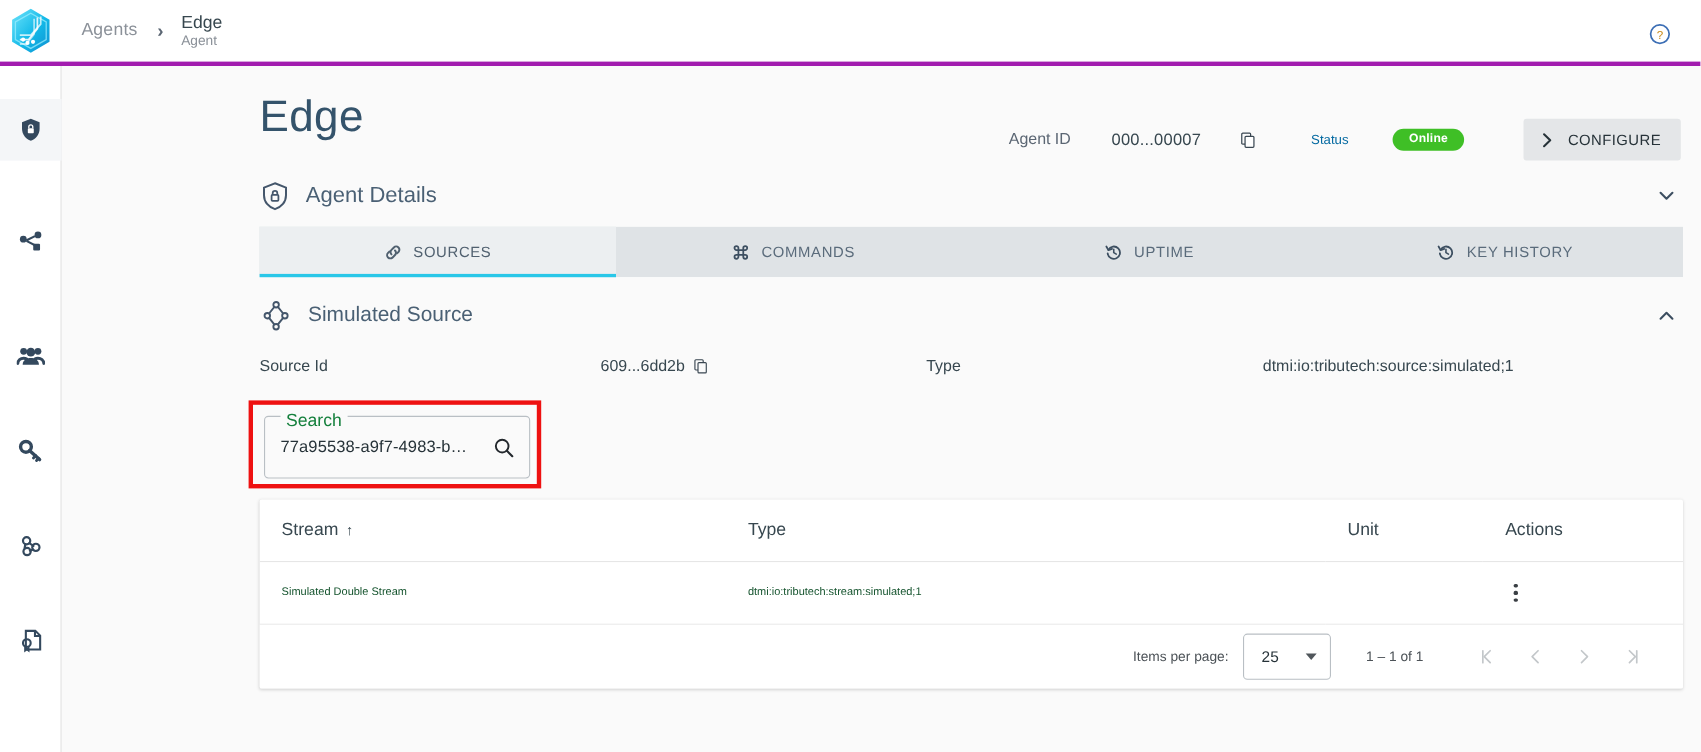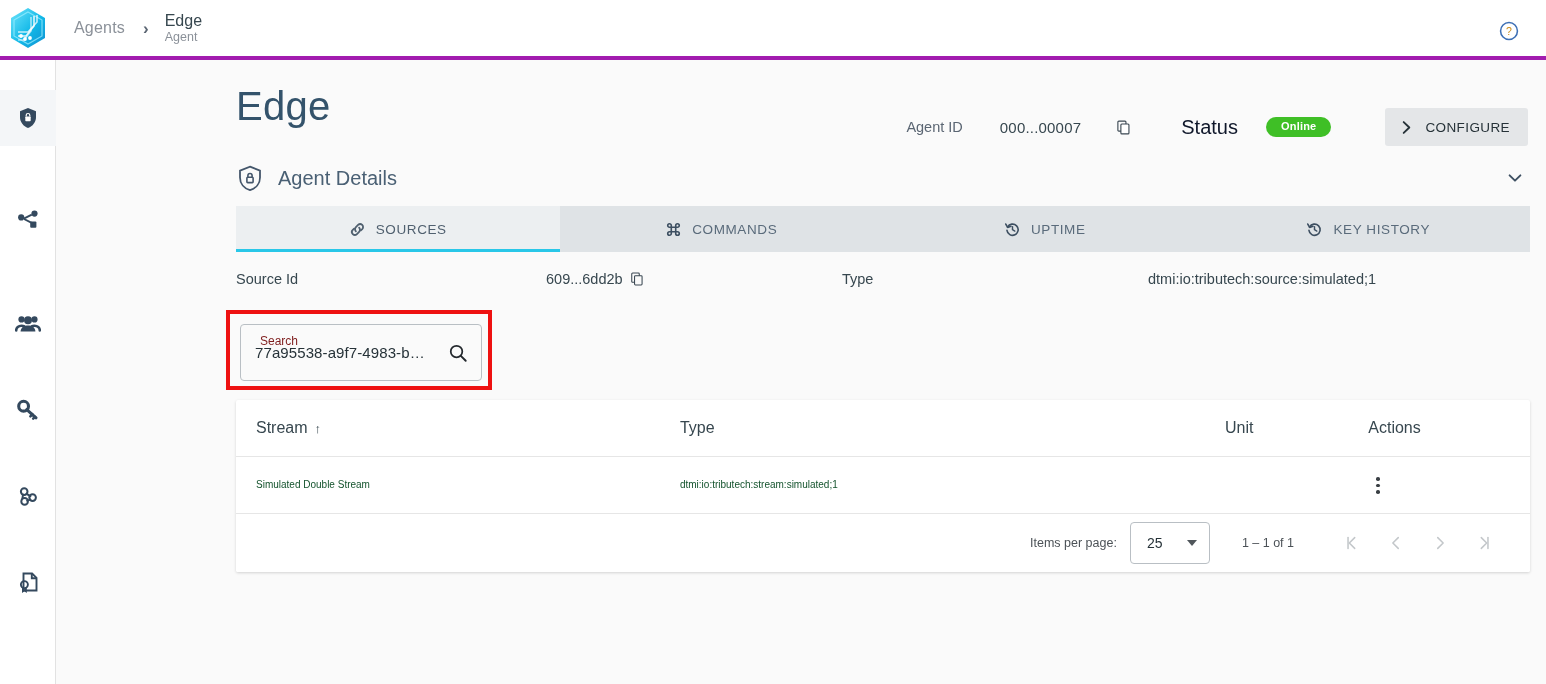--- a/index.html
+++ b/index.html
@@ -103,21 +103,21 @@
     position: absolute;
     right: 2px; top: 48px;
     display: flex; align-items: center; gap: 28px;
   }
   .meta-label { font-size: 14.5px; color: #5b6673; margin-right: 9px; }
   .meta-value { font-size: 15px; color: #37474f; letter-spacing: .2px; }
   .copy-icon {
     margin-left: 7px; margin-right: 22px;
     cursor: pointer; display: inline-flex; align-items: center;
   }
-  .status-label { font-size: 20px; color: #0f172a; }
+  .status-label { font-size: 12px; color: #0369a1; margin-right: 12px; }
   .badge {
     background: #3fbf26;
     color: #ffffff;
     font-size: 11px;
     font-weight: bold;
     border-radius: 11px;
     padding: 4px 15px 5px;
     letter-spacing: .2px;
     line-height: 1;
   }
@@ -236,25 +236,25 @@
     left: 4px; top: 12px;
     width: 242px; height: 57px;
     border: 1px solid #b9bfc4;
     border-radius: 4px;
     background: #fafafa;
     display: flex; align-items: center;
     padding: 0 12px 0 14px;
   }
   .search-legend {
     position: absolute;
-    left: 14px; top: 16px;
+    left: 14px; top: 4px;
     background: #fafafa;
     padding: 0 5px;
-    font-size: 12px;
-    color: #7f1d1d;
+    font-size: 16px;
+    color: #15803d;
     transform: translateY(-50%);
   }
   .search-value {
     flex: 1;
     font-size: 15px;
     color: #263238;
     white-space: nowrap;
     overflow: hidden;
     letter-spacing: .1px;
   }
@@ -537,20 +537,37 @@
               <path d="M2.1 3.6 L4.3 7.5 L8.2 6.2" fill="none" stroke="#3d4f61" stroke-width="1.9" stroke-linecap="round" stroke-linejoin="round"></path>
               <path d="M10 6.6 V10.2 L12.7 11.8" fill="none" stroke="#3d4f61" stroke-width="1.7" stroke-linecap="round"></path>
             </svg>
           </span>
           <span>KEY HISTORY</span>
         </div>
       </div>
 
       <div class="source-block">
 
+        <div class="source-header">
+          <span class="sh-icon">
+            <svg width="30" height="30" viewBox="0 0 30 30">
+              <path d="M15 5 L23 15 L15 25 L7 15 Z" fill="none" stroke="#44566b" stroke-width="1.7"></path>
+              <circle cx="15" cy="5" r="2.5" fill="#fafafa" stroke="#44566b" stroke-width="1.7"></circle>
+              <circle cx="23" cy="15" r="2.5" fill="#fafafa" stroke="#44566b" stroke-width="1.7"></circle>
+              <circle cx="15" cy="25" r="2.5" fill="#fafafa" stroke="#44566b" stroke-width="1.7"></circle>
+              <circle cx="7" cy="15" r="2.5" fill="#fafafa" stroke="#44566b" stroke-width="1.7"></circle>
+            </svg>
+          </span>
+          <span class="sh-title">Simulated Source</span>
+          <span class="sh-chev">
+            <svg width="18" height="18" viewBox="0 0 20 20">
+              <path d="M4 13 L10 7 L16 13" fill="none" stroke="#3d4f61" stroke-width="2.1" stroke-linecap="round" stroke-linejoin="round"></path>
+            </svg>
+          </span>
+        </div>
 
         <div class="kv-row">
           <span class="kv-k1">Source Id</span>
           <span class="kv-v1">
             <span>609...6dd2b</span>
             <span class="copy-icon" style="margin-right:0">
               <svg width="14" height="14" viewBox="0 0 16 16">
                 <rect x="2" y="1.2" width="8.6" height="10.6" rx="1" fill="none" stroke="#3a4752" stroke-width="1.2"></rect>
                 <rect x="5.2" y="4.2" width="8.6" height="10.6" rx="1" fill="#fafafa" stroke="#3a4752" stroke-width="1.2"></rect>
               </svg>

